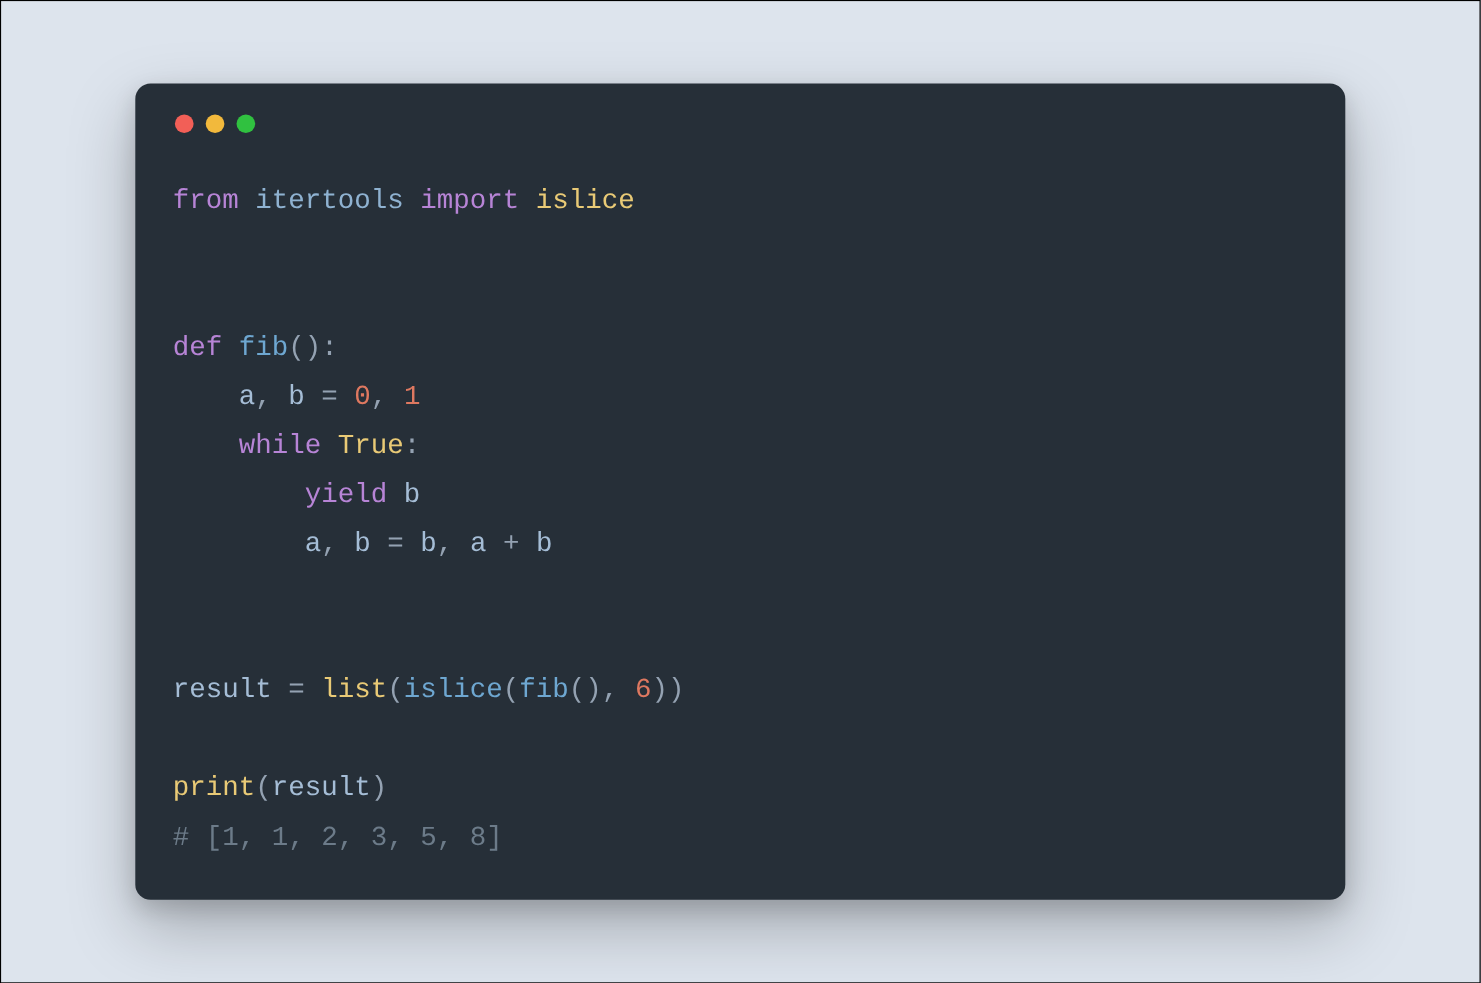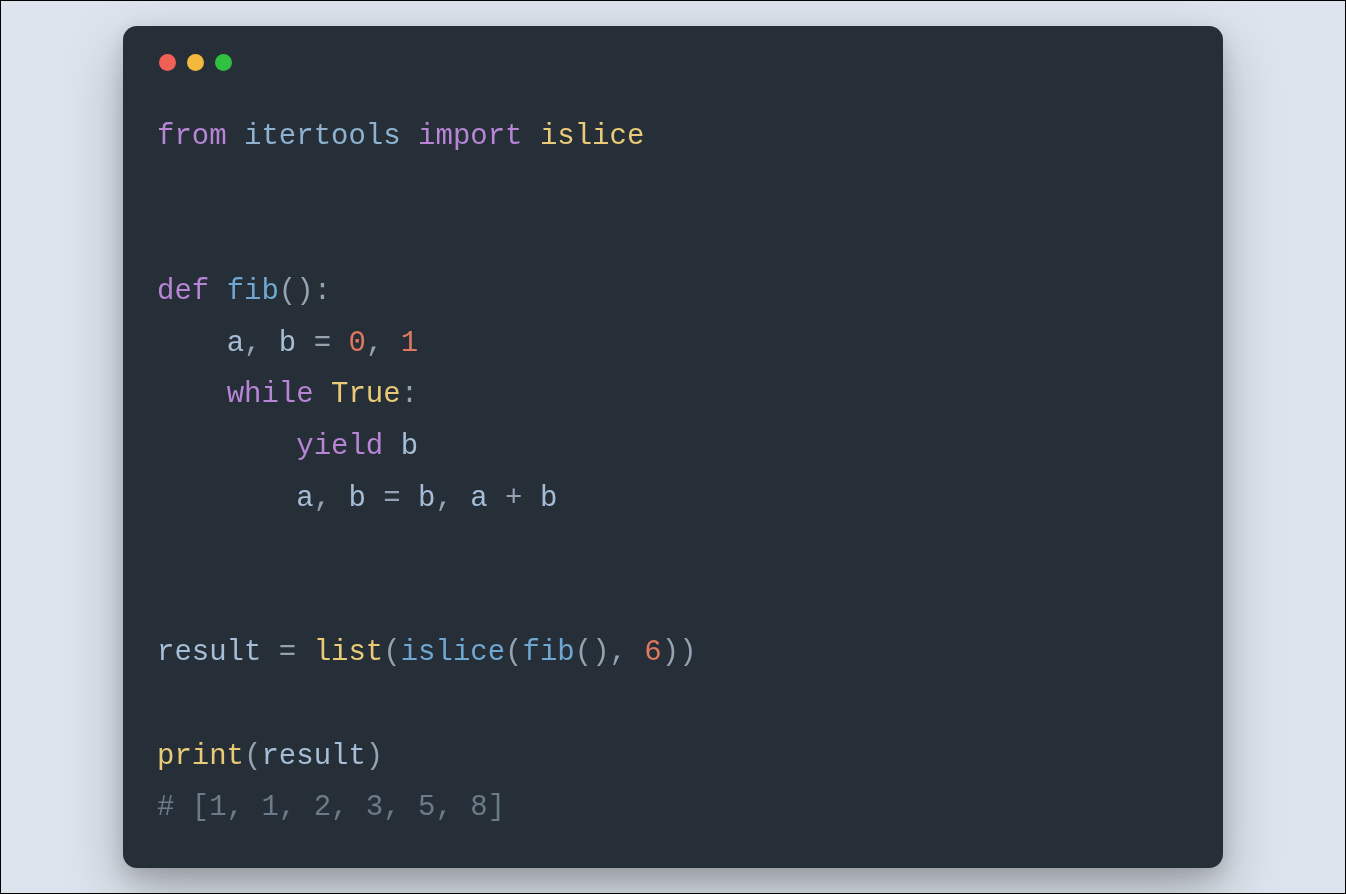--- a/index.html
+++ b/index.html
@@ -31,21 +31,21 @@
     width: 17px;
     height: 17px;
     border-radius: 50%;
   }
   .dot.red    { background: #f25f57; }
   .dot.yellow { background: #f2b93c; }
   .dot.green  { background: #30c140; }
 
   pre.code {
     font-family: inherit;
-    font-size: 29px;
+    font-size: 25px;
     line-height: 1.78;
     color: #a9b4c0;
     white-space: pre;
   }
   
   .keyword  { color: #b784d6; } 
   .module   { color: #8fb2d1; } 
   .clsname  { color: #e9ca76; } 
   .funcname { color: #6ea7d1; } 
   .builtin  { color: #e9ca76; } 

